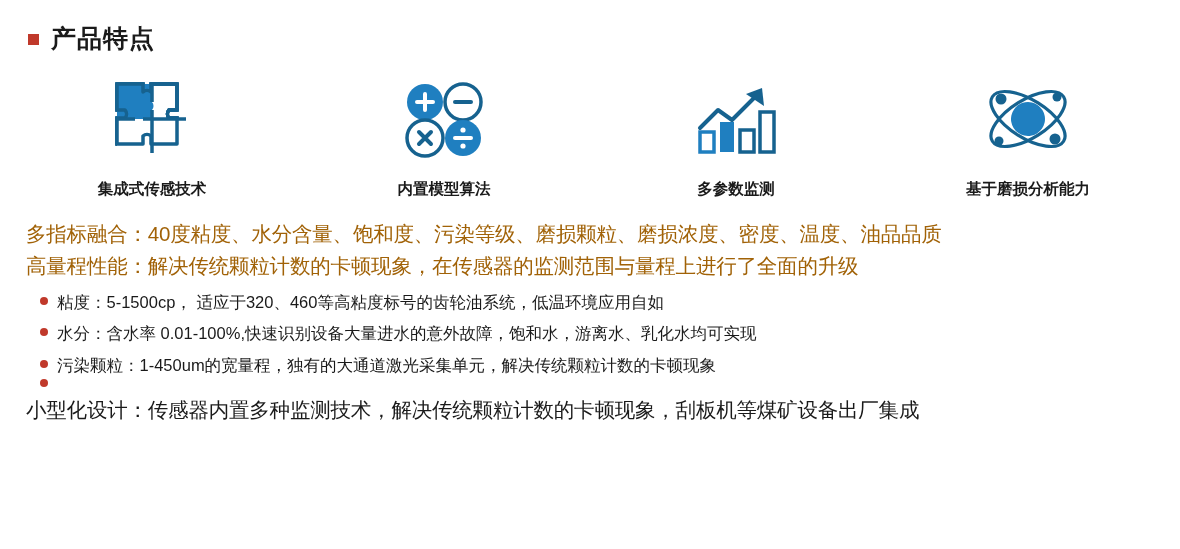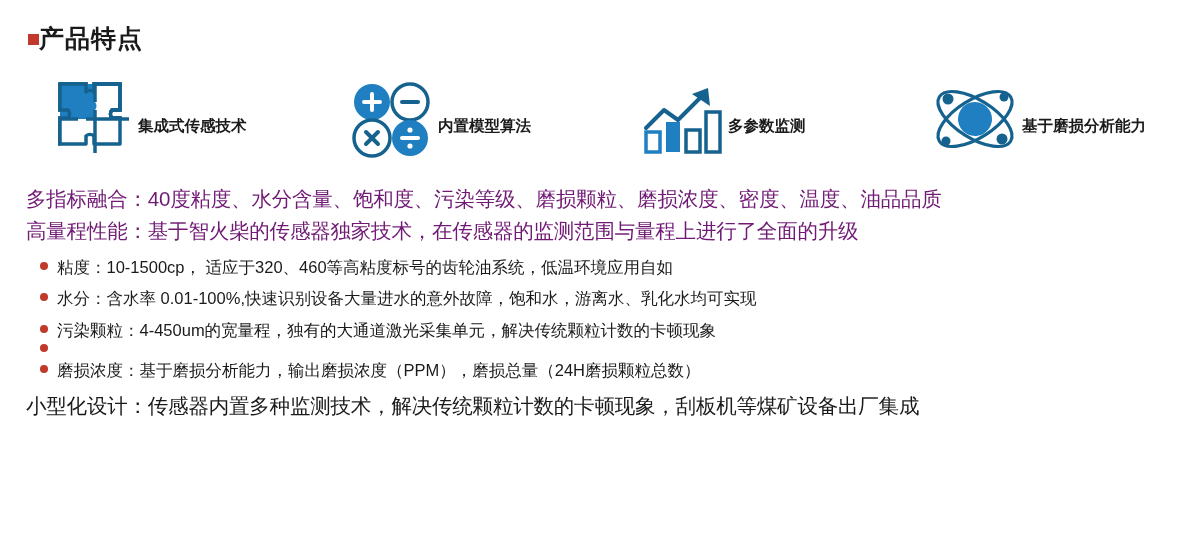--- a/index.html
+++ b/index.html
@@ -14,20 +14,21 @@
   .page {
     position: relative;
     width: 1180px; height: 549px;
     padding: 0;
   }
 
   
   .heading {
     display: flex;
     align-items: center;
+    gap: 12px;
     padding: 22px 0 0 28px;
   }
   .heading .bullet-sq {
     width: 11px; height: 11px;
     background: #c0392b;
     display: inline-block;
     flex: 0 0 auto;
     position: relative;
     top: 1px;
   }
@@ -41,21 +42,21 @@
   
   .icon-row {
     display: flex;
     justify-content: space-between;
     align-items: flex-end;
     padding: 18px 52px 0 52px;
   }
   .icon-cell {
     width: 200px;
     display: flex;
-    flex-direction: row;
+    flex-direction: column;
     align-items: center;
   }
   .icon-art {
     height: 92px;
     display: flex;
     align-items: center;
     justify-content: center;
   }
   .icon-label {
     margin-top: 14px;
@@ -64,21 +65,21 @@
     color: #1a1a1a;
     white-space: nowrap;
   }
 
   
   .body {
     padding: 18px 24px 0 26px;
   }
   .line-main {
     font-size: 20.5px;
-    color: #701a75;
+    color: #a16207;
     line-height: 1.55;
     white-space: nowrap;
     letter-spacing: -0.2px;
   }
   .bullets {
     margin: 5px 0 2px 0;
     padding: 0;
     list-style: none;
   }
   .bullets li {
@@ -197,40 +198,36 @@
           <circle cx="18" cy="66" r="4.5" fill="#16628f"></circle>
         </svg>
       </div>
       <div class="icon-label">基于磨损分析能力</div>
     </div>
 
   </div>
 
   <div class="body">
     <div class="line-main">多指标融合：40度粘度、水分含量、饱和度、污染等级、磨损颗粒、磨损浓度、密度、温度、油品品质</div>
-    <div class="line-main">高量程性能：基于智火柴的传感器独家技术，在传感器的监测范围与量程上进行了全面的升级</div>
+    <div class="line-main">高量程性能：解决传统颗粒计数的卡顿现象，在传感器的监测范围与量程上进行了全面的升级</div>
 
     <ul class="bullets">
       <li>
         <span class="dot"></span>
-        <span>粘度：10-1500cp，  适应于320、460等高粘度标号的齿轮油系统，低温环境应用自如</span>
+        <span>粘度：5-1500cp，  适应于320、460等高粘度标号的齿轮油系统，低温环境应用自如</span>
       </li>
       <li>
         <span class="dot"></span>
         <span>水分：含水率 0.01-100%,快速识别设备大量进水的意外故障，饱和水，游离水、乳化水均可实现</span>
       </li>
       <li>
         <span class="dot"></span>
-        <span>污染颗粒：4-450um的宽量程，独有的大通道激光采集单元，解决传统颗粒计数的卡顿现象</span>
-      </li>
-      <li>
-        <span class="dot"></span>
-      </li>
-      <li>
-        <span class="dot"></span>
-        <span>磨损浓度：基于磨损分析能力，输出磨损浓度（PPM），磨损总量（24H磨损颗粒总数）</span>
+        <span>污染颗粒：1-450um的宽量程，独有的大通道激光采集单元，解决传统颗粒计数的卡顿现象</span>
+      </li>
+      <li>
+        <span class="dot"></span>
       </li>
     </ul>
 
     <div class="line-last">小型化设计：传感器内置多种监测技术，解决传统颗粒计数的卡顿现象，刮板机等煤矿设备出厂集成</div>
   </div>
 
 </div>
 
 </body></html>

